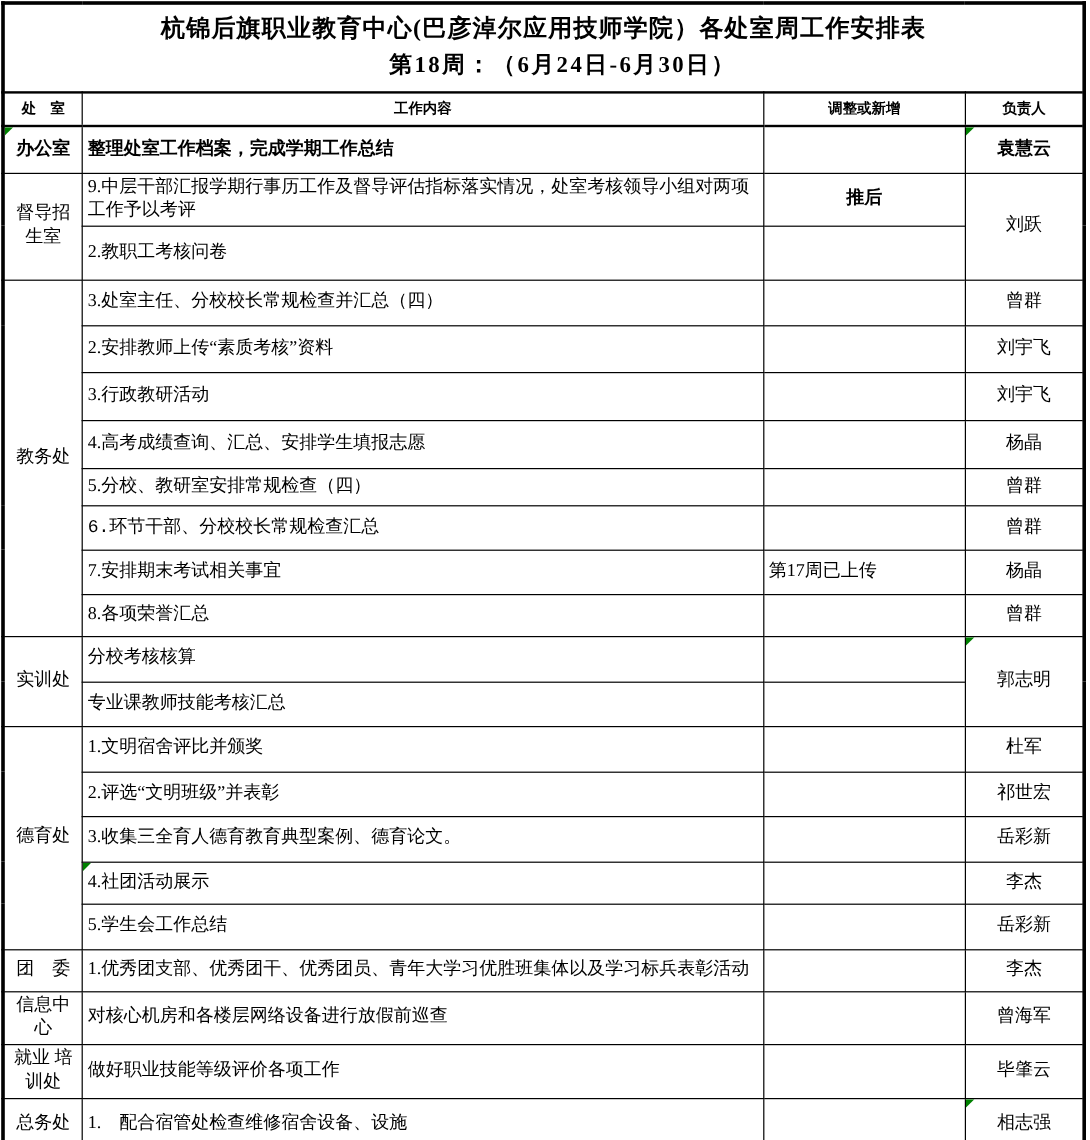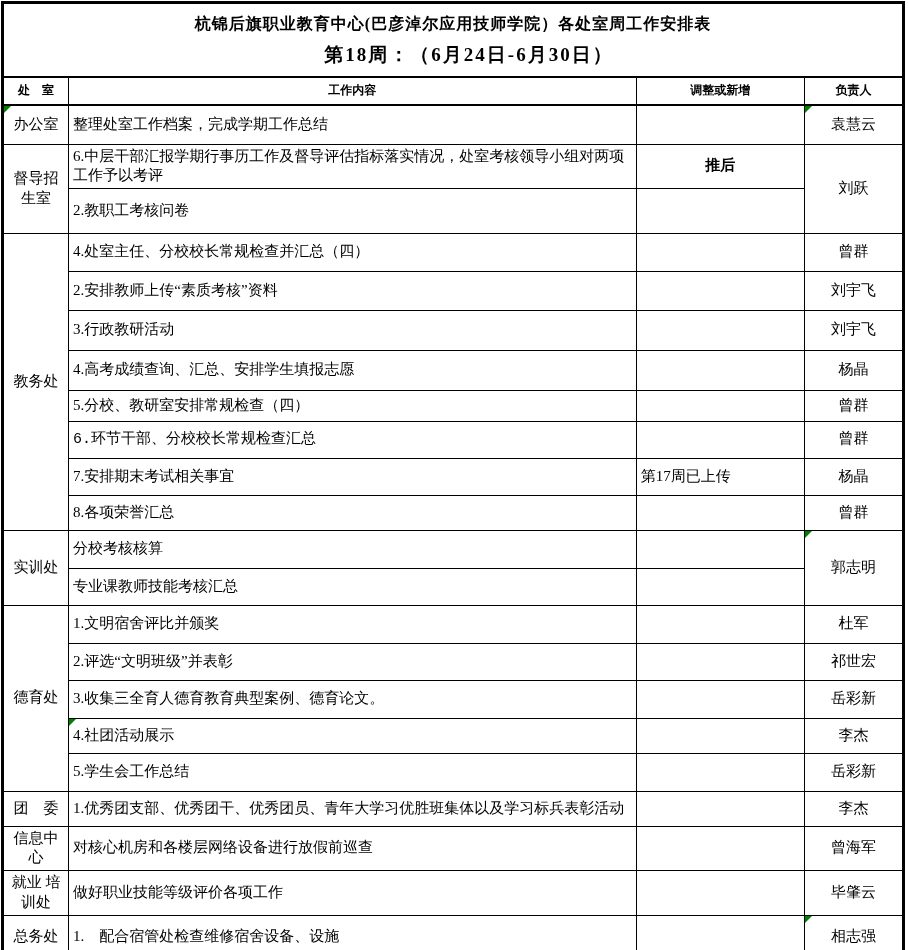--- a/index.html
+++ b/index.html
@@ -31,21 +31,21 @@
   }
   
   table.schedule { border: 3px solid #000000; }
 
   .title-cell {
     border-bottom: 2px solid #000000 !important;
     text-align: center;
     font-weight: bold;
     padding: 4px 0 6px 0 !important;
   }
-  .title-line1 { font-size: 16px; line-height: 32px; letter-spacing: 1px; }
+  .title-line1 { font-size: 20px; line-height: 32px; letter-spacing: 1px; }
   .title-line2 { font-size: 19px; line-height: 30px; letter-spacing: 2px; padding-left: 32px; }
 
   tr.header-row td {
     border-bottom: 2px solid #000000;
     font-weight: bold;
     text-align: center;
     font-size: 12px;
     padding: 3px 2px;
   }
 
@@ -91,47 +91,47 @@
     </td>
   </tr>
 
   <tr class="header-row" style="height:28px;">
     <td>处　室</td>
     <td>工作内容</td>
     <td>调整或新增</td>
     <td>负责人</td>
   </tr>
 
-  <tr style="height:39px;">
+  <tr style="height:39px;font-weight:bold;">
     <td class="dept-cell">
       <span class="corner-marker"></span>
       <span>办公室</span>
     </td>
     <td class="content-cell">整理处室工作档案，完成学期工作总结</td>
     <td class="adjust-cell"></td>
     <td class="name-cell">
       <span class="corner-marker"></span>
       <span>袁慧云</span>
     </td>
   </tr>
 
   <tr style="height:43px;">
     <td class="dept-cell" rowspan="2">督导招生室</td>
-    <td class="content-cell">6.中层干部汇报学期行事历工作及督导评估指标落实情况，处室考核领导小组对两项工作予以考评</td>
+    <td class="content-cell">9.中层干部汇报学期行事历工作及督导评估指标落实情况，处室考核领导小组对两项工作予以考评</td>
     <td class="adjust-cell bold">推后</td>
     <td class="name-cell" rowspan="2">刘跃</td>
   </tr>
   <tr style="height:45px;">
     <td class="content-cell">2.教职工考核问卷</td>
     <td class="adjust-cell"></td>
   </tr>
 
   <tr style="height:38px;">
     <td class="dept-cell" rowspan="8">教务处</td>
-    <td class="content-cell">4.处室主任、分校校长常规检查并汇总（四）</td>
+    <td class="content-cell">3.处室主任、分校校长常规检查并汇总（四）</td>
     <td class="adjust-cell"></td>
     <td class="name-cell">曾群</td>
   </tr>
   <tr style="height:39px;">
     <td class="content-cell">2.安排教师上传“素质考核”资料</td>
     <td class="adjust-cell"></td>
     <td class="name-cell">刘宇飞</td>
   </tr>
   <tr style="height:40px;">
     <td class="content-cell">3.行政教研活动</td>

